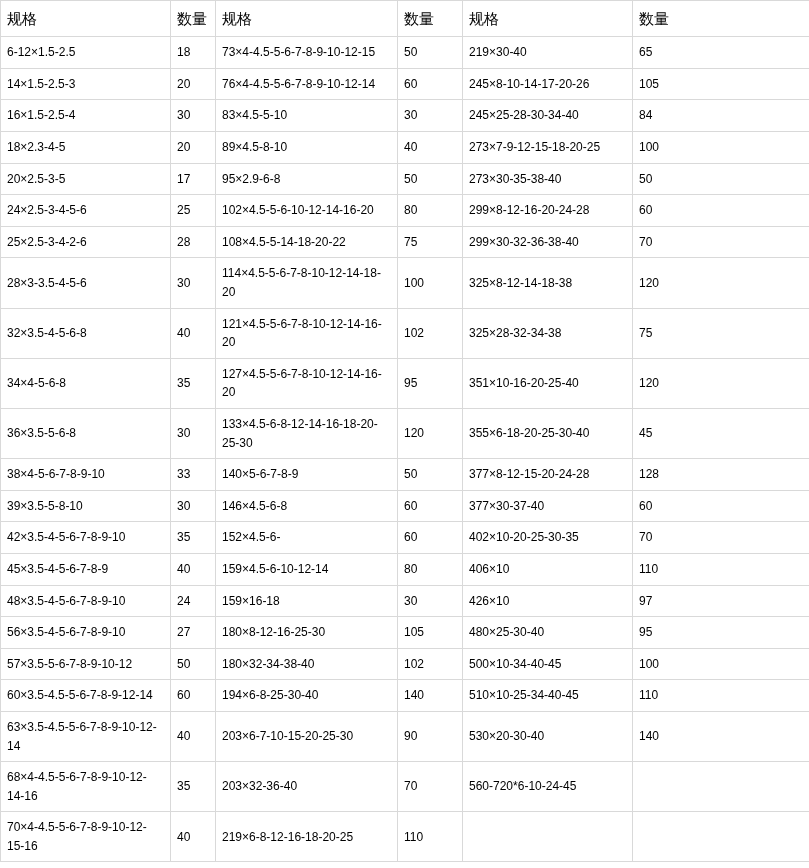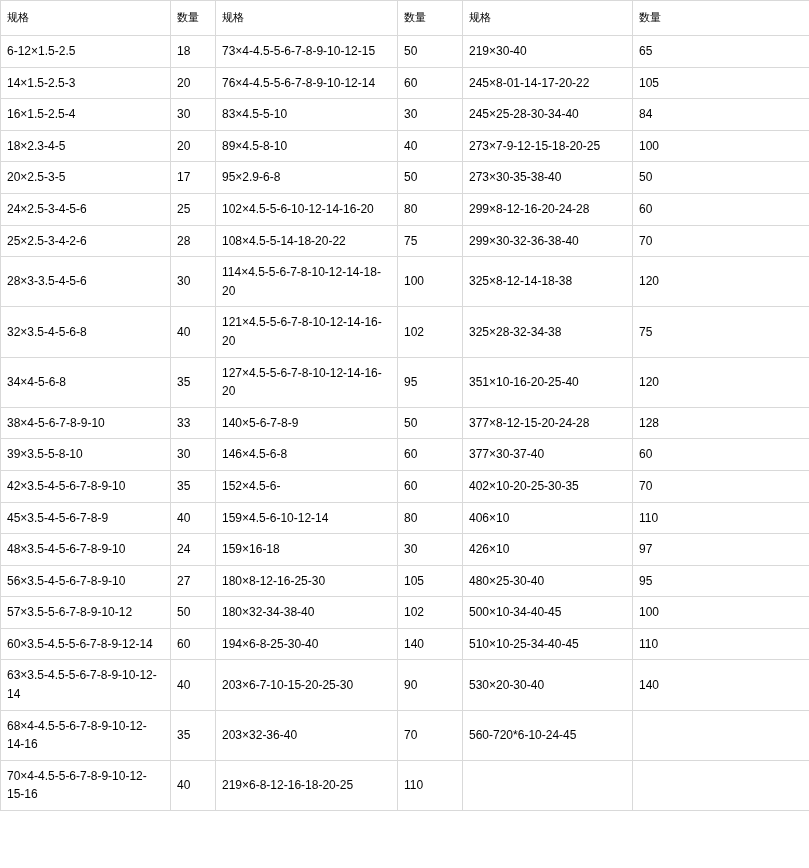--- a/index.html
+++ b/index.html
@@ -23,21 +23,21 @@
     padding: 6px 6px 6px 6px;
     vertical-align: middle;
     font-weight: normal;
     text-align: left;
     font-size: 12px;
     line-height: 1.55;
     word-wrap: break-word;
     overflow-wrap: break-word;
   }
   table.spec-table th {
-    font-size: 11px;
+    font-size: 15px;
   }
   
   col.c1 { width: 170px; }
   col.c2 { width: 45px; }
   col.c3 { width: 182px; }
   col.c4 { width: 65px; }
   col.c5 { width: 170px; }
   col.c6 { width: 177px; }
   tr.header-row th {
     height: 22px;
@@ -73,21 +73,21 @@
         <td>73×4-4.5-5-6-7-8-9-10-12-15</td>
         <td>50</td>
         <td>219×30-40</td>
         <td>65</td>
       </tr>
       <tr>
         <td>14×1.5-2.5-3</td>
         <td>20</td>
         <td>76×4-4.5-5-6-7-8-9-10-12-14</td>
         <td>60</td>
-        <td>245×8-01-14-17-20-22</td>
+        <td>245×8-10-14-17-20-26</td>
         <td>105</td>
       </tr>
       <tr>
         <td>16×1.5-2.5-4</td>
         <td>30</td>
         <td>83×4.5-5-10</td>
         <td>30</td>
         <td>245×25-28-30-34-40</td>
         <td>84</td>
       </tr>
@@ -141,20 +141,28 @@
       </tr>
       <tr>
         <td>34×4-5-6-8</td>
         <td>35</td>
         <td>127×4.5-5-6-7-8-10-12-14-16-20</td>
         <td>95</td>
         <td>351×10-16-20-25-40</td>
         <td>120</td>
       </tr>
       <tr>
+        <td>36×3.5-5-6-8</td>
+        <td>30</td>
+        <td>133×4.5-6-8-12-14-16-18-20-25-30</td>
+        <td>120</td>
+        <td>355×6-18-20-25-30-40</td>
+        <td>45</td>
+      </tr>
+      <tr>
         <td>38×4-5-6-7-8-9-10</td>
         <td>33</td>
         <td>140×5-6-7-8-9</td>
         <td>50</td>
         <td>377×8-12-15-20-24-28</td>
         <td>128</td>
       </tr>
       <tr>
         <td>39×3.5-5-8-10</td>
         <td>30</td>

